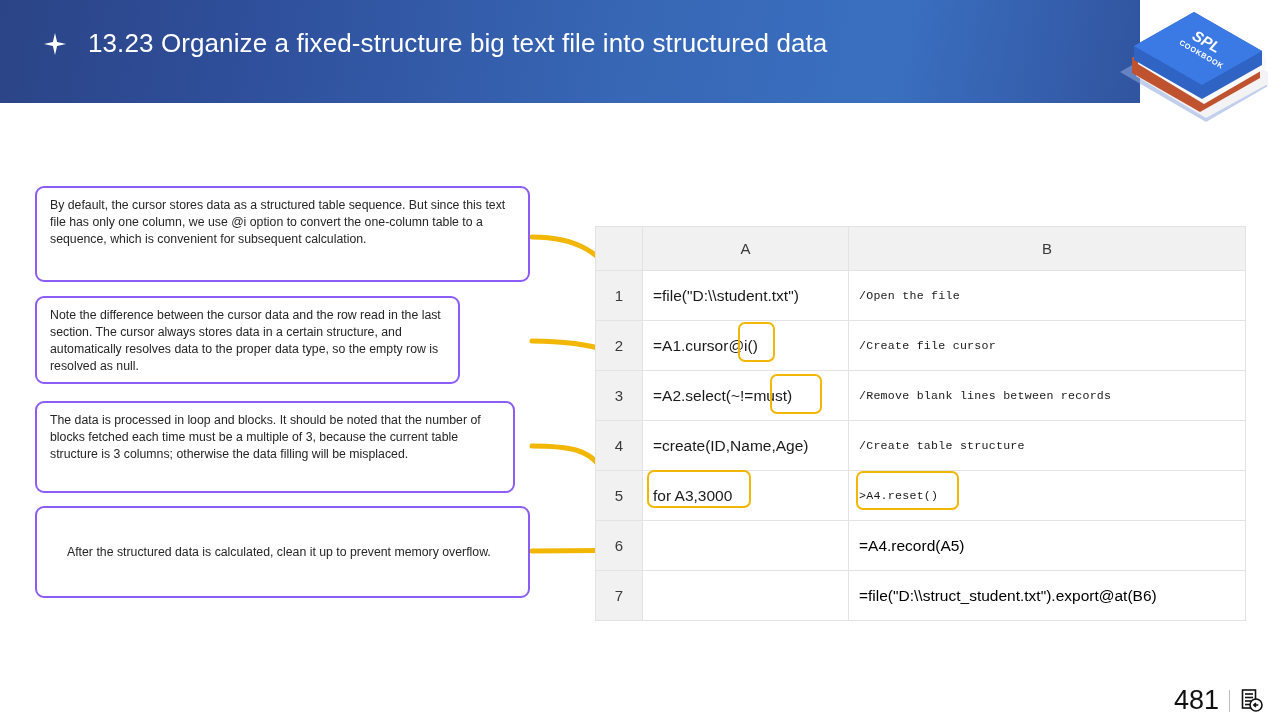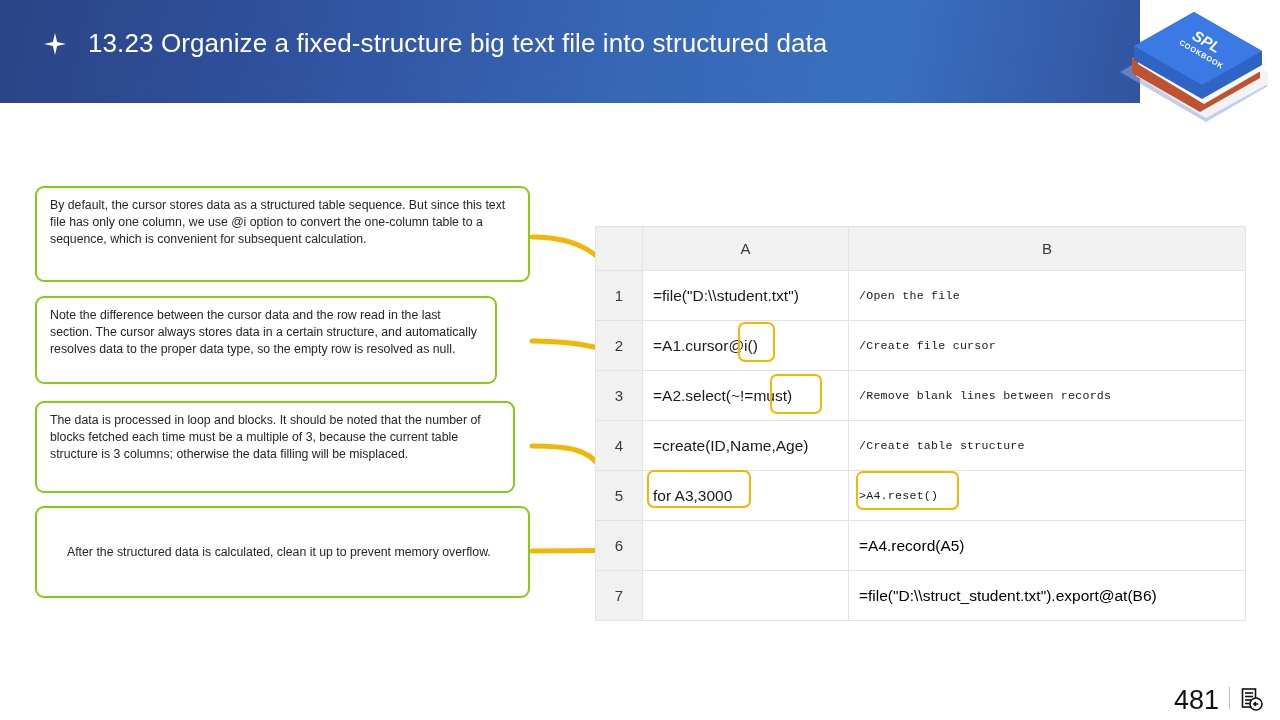--- a/index.html
+++ b/index.html
@@ -33,29 +33,29 @@
   
   #logo-wrap {
     position:absolute; left:1108px; top:6px; width:172px; height:120px;
     pointer-events:none;
   }
 
   
   .callout {
     position:absolute;
     background:#ffffff;
-    border:2px solid #84cc16;
+    border:2px solid #8b5cf6;
     border-radius:9px;
     padding:9px 14px 9px 13px;
     font-size:12.3px;
     line-height:1.37;
     color:#262626;
   }
   #callout-1 { left:35px; top:186px; width:495px; height:96px; }
-  #callout-2 { left:35px; top:296px; width:462px; height:88px; }
+  #callout-2 { left:35px; top:296px; width:425px; height:88px; }
   #callout-3 { left:35px; top:401px; width:480px; height:92px; }
   #callout-4 { left:35px; top:506px; width:495px; height:92px;
                display:flex; align-items:center;padding-left:30px; }
 
   
   #connectors {
     position:absolute; left:0; top:0; width:1280px; height:720px;
     pointer-events:none;
   }
 
@@ -117,21 +117,21 @@
     pointer-events:none;
   }
   #hl-ai      { left:738px; top:322px; width:37px;  height:40px; }
   #hl-null    { left:770px; top:374px; width:52px;  height:40px; }
   #hl-for     { left:647px; top:470px; width:104px; height:38px; }
   #hl-reset   { left:856px; top:471px; width:103px; height:39px; }
 
   
   #footer {
     position:absolute; right:16px; bottom:6px;
-    display:flex; gap:10px;
+    display:flex; align-items:center; gap:10px;
   }
   #page-number {
     font-size:27px; color:#111111; line-height:1;
   }
   #footer-sep {
     width:1px; height:22px; background:#bdbdbd;
   }
 </style>
 </head>
 <body>

